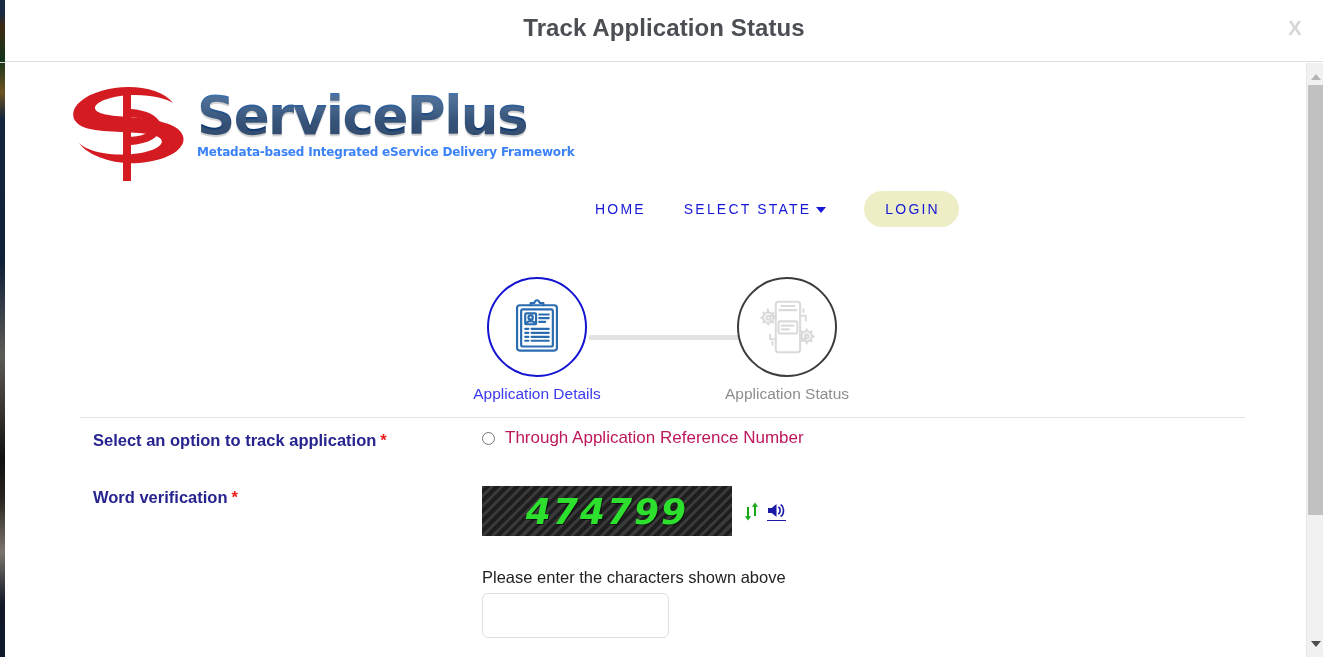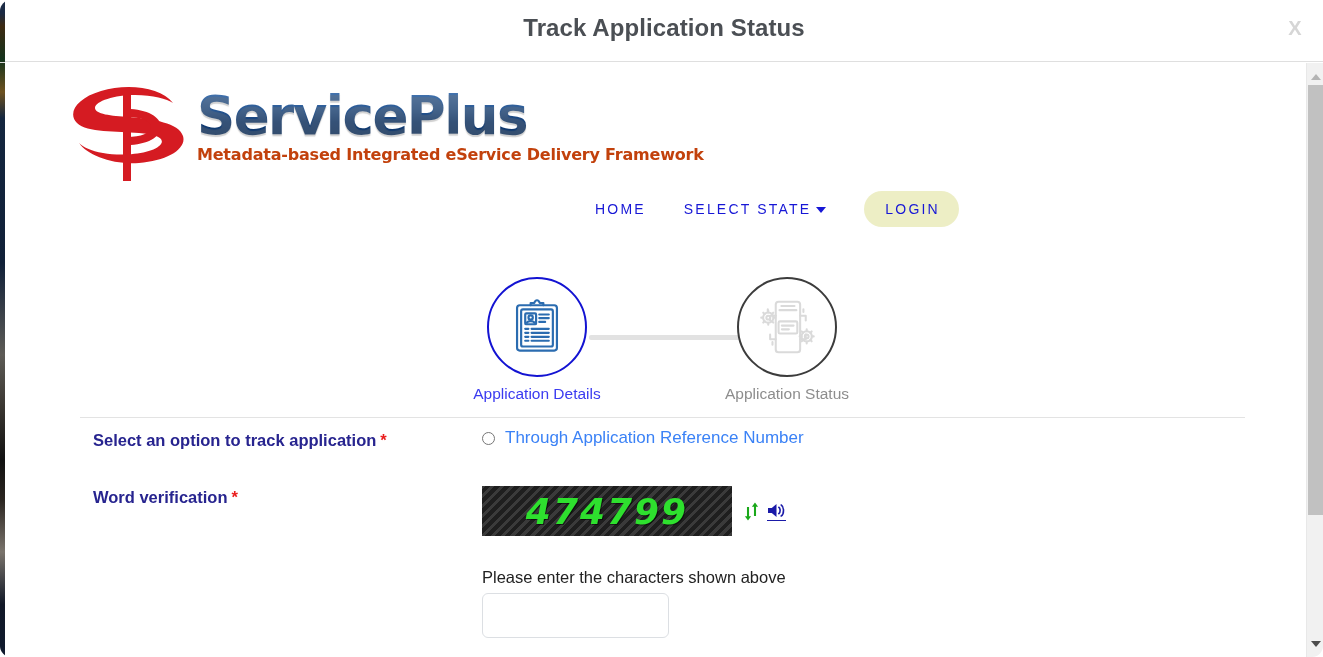--- a/index.html
+++ b/index.html
@@ -11,21 +11,20 @@
     background: #ffffff;
     font-family: "Liberation Sans", sans-serif;
   }
 
   #root {
     position: relative;
     width: 1323px;
     height: 657px;
     background: #ffffff;
     overflow: hidden;
-    border-radius: 11px;
   }
 
   
   .left-sliver {
     position: absolute;
     left: 0; top: 0;
     width: 5px; height: 657px;
     background: linear-gradient(to bottom,
        #1b2a44 0%, #1b2a44 2%,
        #3d2a12 4%, #14331c 9%,
@@ -116,23 +115,23 @@
     background: linear-gradient(to bottom, #4a7ab5 0%, #2a5a96 38%, #123e78 62%, #0d3261 100%);
     -webkit-background-clip: text;
     background-clip: text;
     color: transparent;
     text-shadow: 0 2px 1px rgba(120,120,120,0.35);
     white-space: nowrap;
   }
   .logo-tagline {
     margin-top: 3px;
     font-family: "DejaVu Sans", sans-serif;
-    font-size: 16px;
+    font-size: 12px;
     font-weight: bold;
-    color: #c2410c;
+    color: #3b82f6;
     letter-spacing: -0.2px;
     white-space: nowrap;
   }
 
   .nav {
     position: absolute;
     left: 576px; top: 125px;
     height: 42px;
     display: flex;
     align-items: center;
@@ -247,21 +246,21 @@
     width: 13px; height: 13px;
     border: 1px solid #767676;
     border-radius: 50%;
     background: #fff;
     flex: 0 0 auto;
   }
   .radio-text {
     margin-left: 10px;
     font-family: "Liberation Sans", sans-serif;
     font-size: 17px;
-    color: #3b82f6;
+    color: #be185d;
     white-space: nowrap;
   }
 
   
   .captcha-wrap {
     position: absolute;
     left: 477px; top: 68px;
     display: flex;
     align-items: center;
   }

